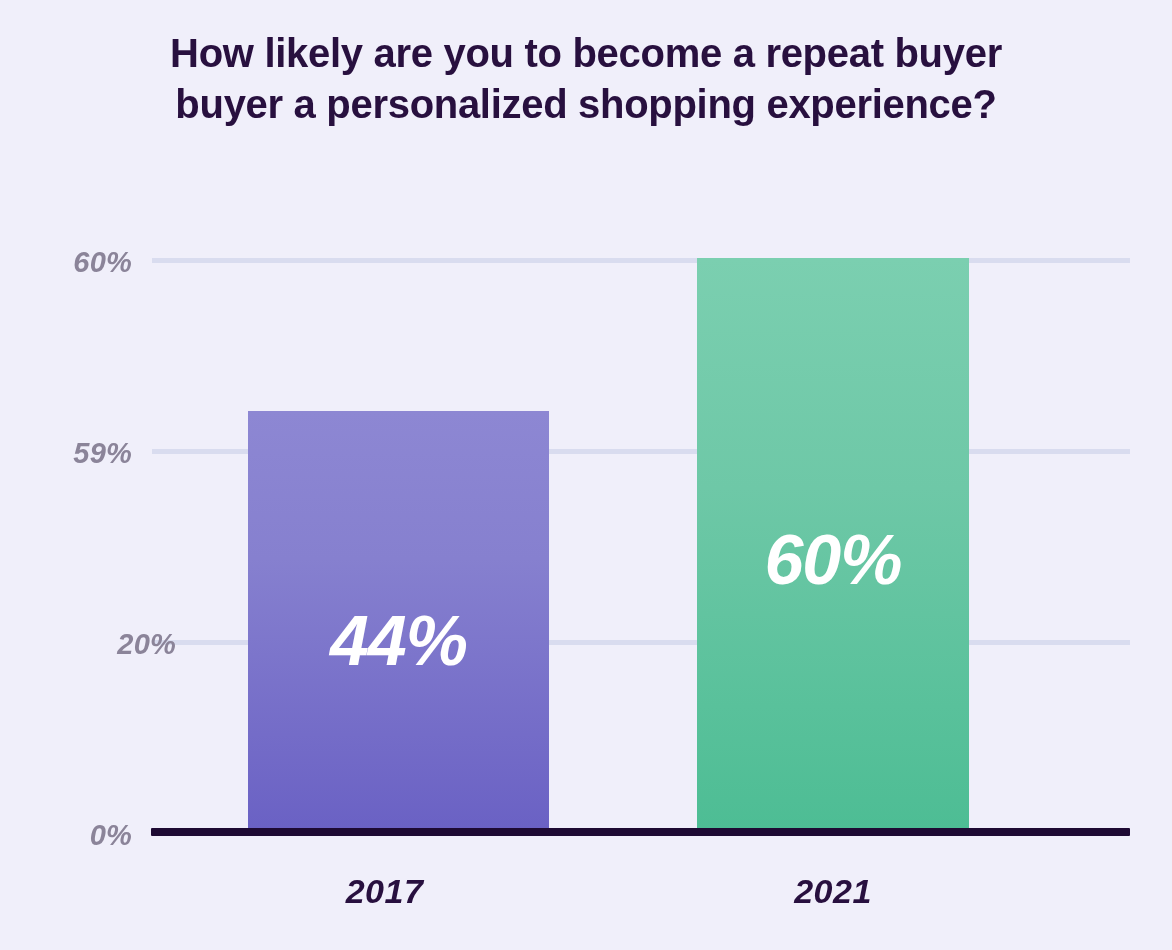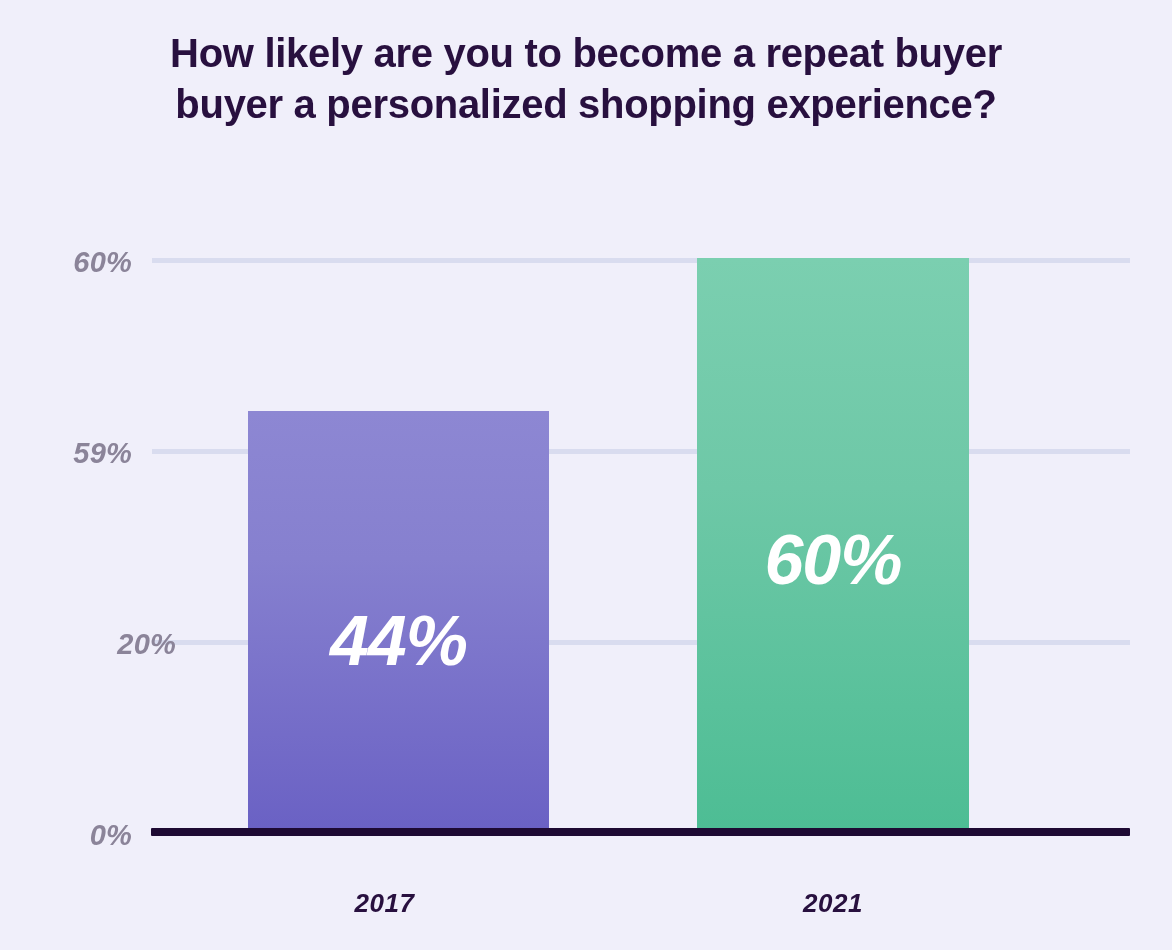--- a/index.html
+++ b/index.html
@@ -104,24 +104,23 @@
     font-weight: bold;
     font-size: 70px;
     letter-spacing: -1px;
   }
 
   .xtick {
     position: absolute;
     top: 872px;
     text-align: center;
     color: #28103f;
-    font-size: 26px;
+    font-size: 34px;
     font-weight: bold;
     letter-spacing: 0.5px;
-    margin-top: 16px;
   }
   .xtick-2017 { left: 248px; width: 273px; }
   .xtick-2021 { left: 697px; width: 272px; text-align: center; }
 </style>
 </head>
 <body>
 
 <div class="figure">
 
   <div class="chart-title">

